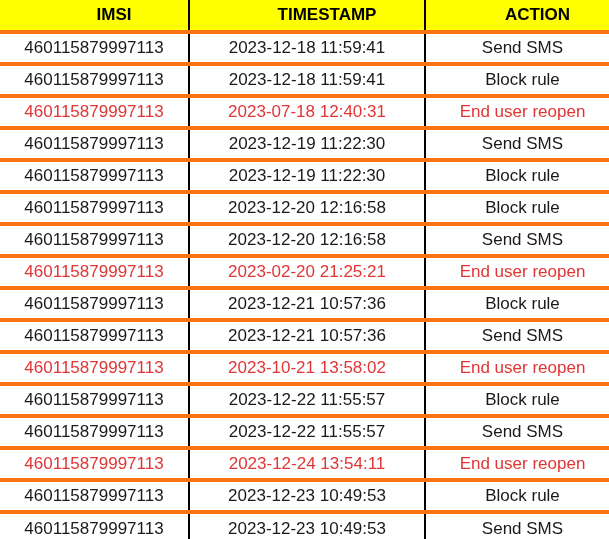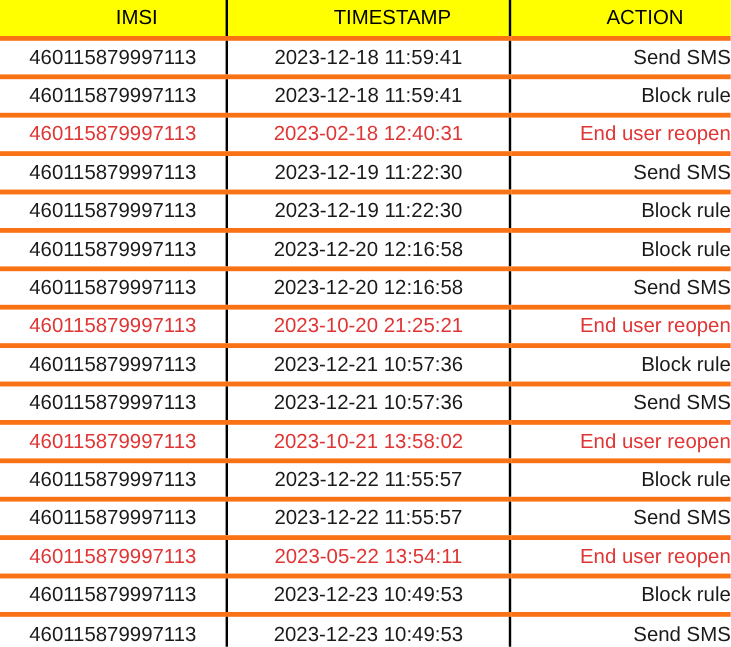--- a/index.html
+++ b/index.html
@@ -37,31 +37,31 @@
     padding: 0;
   }
   #log-table th:last-child,
   #log-table td:last-child {
     border-right: none;
   }
   #log-table thead th {
     background: #FFFF00;
     color: #000000;
     text-align: center;
-    font-weight: normal;
+    font-weight: bold;
     border-top: none;
     padding-left: 40px;
   }
   #log-table tbody td.cell-imsi,
   #log-table tbody td.cell-timestamp {
     text-align: center;
     color: #1a1a1a;
   }
   #log-table tbody td.cell-action {
-    text-align: right;
+    text-align: center;
     padding-left: 10px;
     color: #1a1a1a;
     border-radius: 15px;
   }
   #log-table tbody tr.row-highlight td {
     color: #e03535;
   }
 </style>
 </head>
 <body>
@@ -85,21 +85,21 @@
         <td class="cell-timestamp">2023-12-18 11:59:41</td>
         <td class="cell-action">Send SMS</td>
       </tr>
       <tr>
         <td class="cell-imsi">460115879997113</td>
         <td class="cell-timestamp">2023-12-18 11:59:41</td>
         <td class="cell-action">Block rule</td>
       </tr>
       <tr class="row-highlight">
         <td class="cell-imsi">460115879997113</td>
-        <td class="cell-timestamp">2023-02-18 12:40:31</td>
+        <td class="cell-timestamp">2023-07-18 12:40:31</td>
         <td class="cell-action">End user reopen</td>
       </tr>
       <tr>
         <td class="cell-imsi">460115879997113</td>
         <td class="cell-timestamp">2023-12-19 11:22:30</td>
         <td class="cell-action">Send SMS</td>
       </tr>
       <tr>
         <td class="cell-imsi">460115879997113</td>
         <td class="cell-timestamp">2023-12-19 11:22:30</td>
@@ -110,21 +110,21 @@
         <td class="cell-timestamp">2023-12-20 12:16:58</td>
         <td class="cell-action">Block rule</td>
       </tr>
       <tr>
         <td class="cell-imsi">460115879997113</td>
         <td class="cell-timestamp">2023-12-20 12:16:58</td>
         <td class="cell-action">Send SMS</td>
       </tr>
       <tr class="row-highlight">
         <td class="cell-imsi">460115879997113</td>
-        <td class="cell-timestamp">2023-10-20 21:25:21</td>
+        <td class="cell-timestamp">2023-02-20 21:25:21</td>
         <td class="cell-action">End user reopen</td>
       </tr>
       <tr>
         <td class="cell-imsi">460115879997113</td>
         <td class="cell-timestamp">2023-12-21 10:57:36</td>
         <td class="cell-action">Block rule</td>
       </tr>
       <tr>
         <td class="cell-imsi">460115879997113</td>
         <td class="cell-timestamp">2023-12-21 10:57:36</td>
@@ -140,21 +140,21 @@
         <td class="cell-timestamp">2023-12-22 11:55:57</td>
         <td class="cell-action">Block rule</td>
       </tr>
       <tr>
         <td class="cell-imsi">460115879997113</td>
         <td class="cell-timestamp">2023-12-22 11:55:57</td>
         <td class="cell-action">Send SMS</td>
       </tr>
       <tr class="row-highlight">
         <td class="cell-imsi">460115879997113</td>
-        <td class="cell-timestamp">2023-05-22 13:54:11</td>
+        <td class="cell-timestamp">2023-12-24 13:54:11</td>
         <td class="cell-action">End user reopen</td>
       </tr>
       <tr>
         <td class="cell-imsi">460115879997113</td>
         <td class="cell-timestamp">2023-12-23 10:49:53</td>
         <td class="cell-action">Block rule</td>
       </tr>
       <tr>
         <td class="cell-imsi">460115879997113</td>
         <td class="cell-timestamp">2023-12-23 10:49:53</td>

